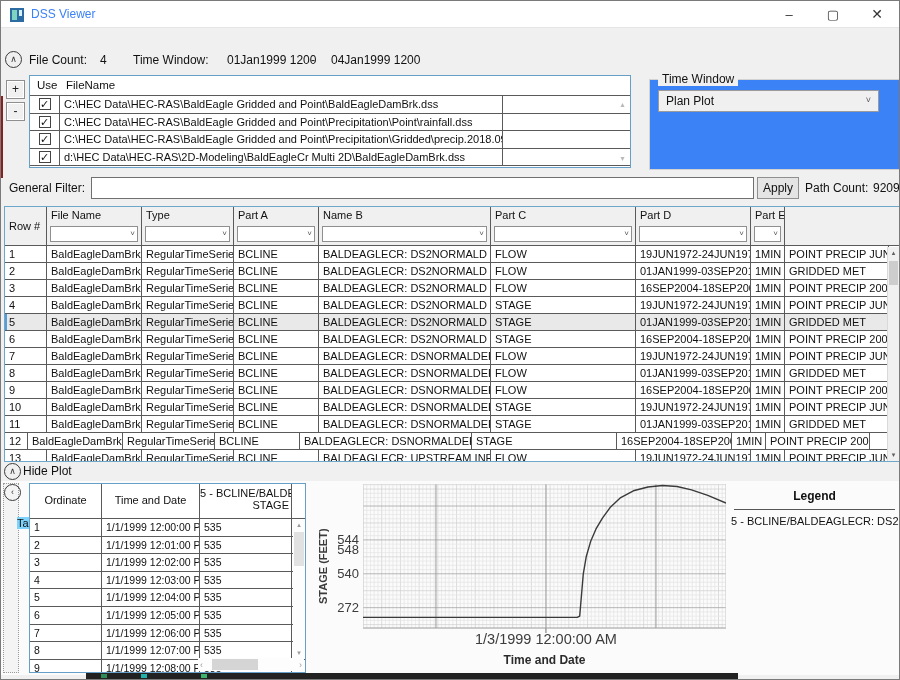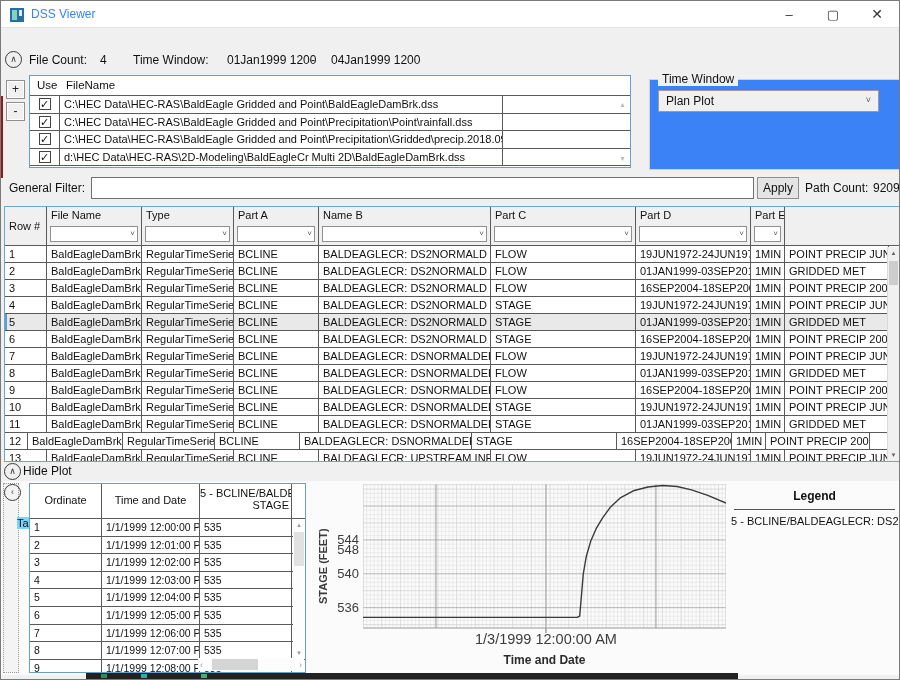--- a/index.html
+++ b/index.html
@@ -473,21 +473,21 @@
       <div class="ord-hscroll">
         <span class="a-l">‹</span>
         <div class="thumb"></div>
         <span class="a-r">›</span>
       </div>
     </div>
 
     <div class="plot">
       <div class="ylab">STAGE (FEET)</div>
       <div id="y-ticks">
-          <div class="ytick" style="top: 118.671px;">536</div>
+          <div class="ytick" style="top: 118.671px;">272</div>
           <div class="ytick" style="top: 84.7882px;">540</div>
           <div class="ytick" style="top: 50.9059px;">544</div>
           <div class="ytick" style="top: 17.0235px; margin-top: 44px;">548</div>
         </div>
       <div class="gridwrap" id="gridwrap"><svg width="363" height="150">
             <line x1="0" y1="0" x2="0" y2="144" stroke="#cfcfcf" stroke-width="0.7"></line>
             <line x1="3.7422680412371134" y1="0" x2="3.7422680412371134" y2="144" stroke="#e4e4e4" stroke-width="0.7"></line>
             <line x1="7.484536082474227" y1="0" x2="7.484536082474227" y2="144" stroke="#e4e4e4" stroke-width="0.7"></line>
             <line x1="11.22680412371134" y1="0" x2="11.22680412371134" y2="144" stroke="#e4e4e4" stroke-width="0.7"></line>
             <line x1="14.969072164948454" y1="0" x2="14.969072164948454" y2="144" stroke="#e4e4e4" stroke-width="0.7"></line>

